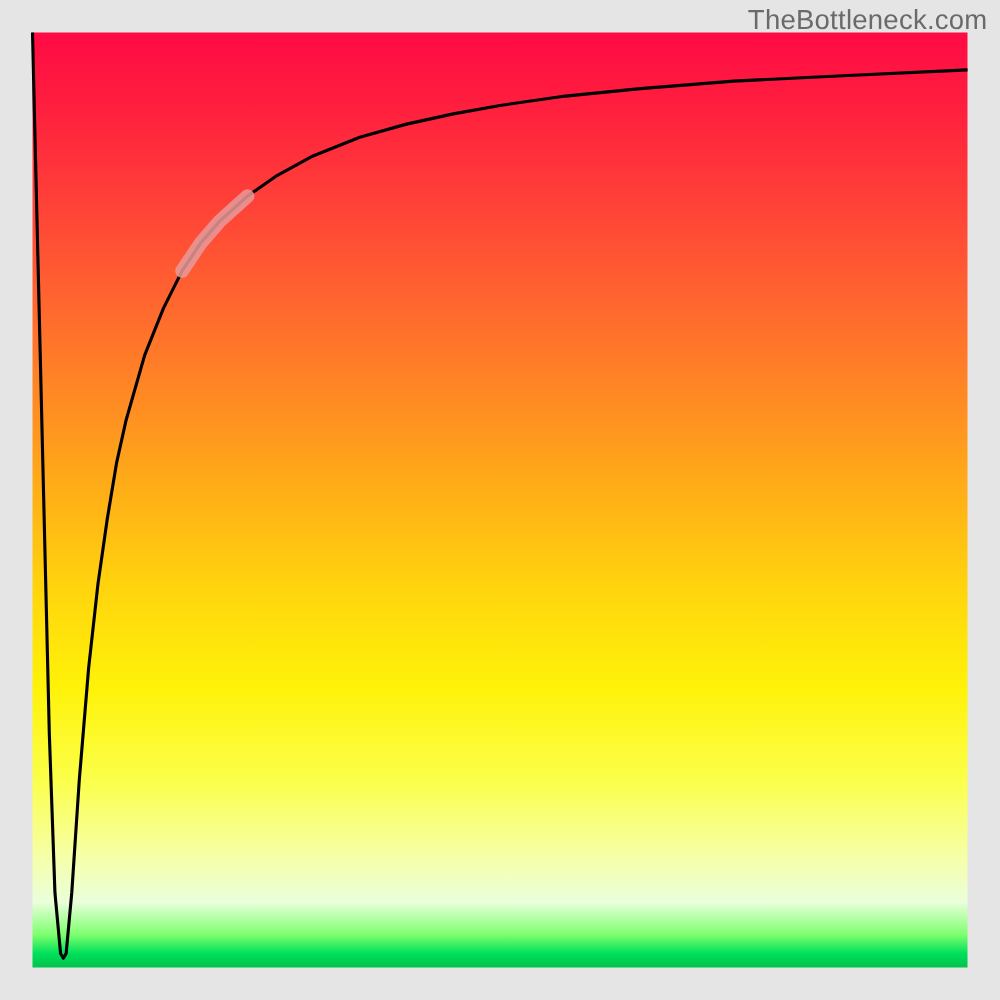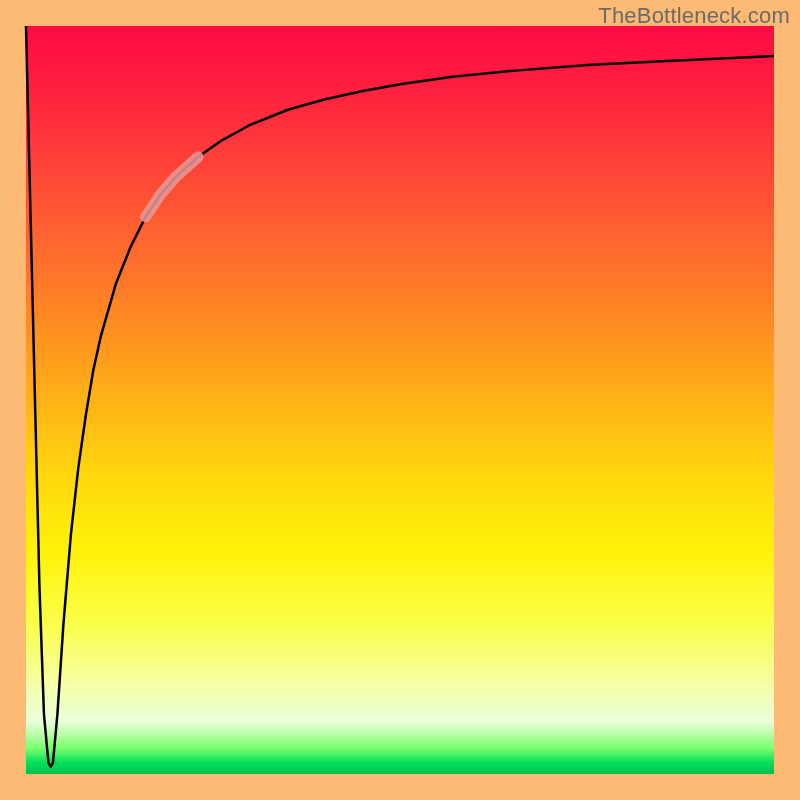--- a/index.html
+++ b/index.html
@@ -8,21 +8,21 @@
     width: 800px;
     height: 800px;
     overflow: hidden;
     background: #000;
     font-family: Arial, Helvetica, sans-serif;
   }
   .frame {
     position: relative;
     width: 800px;
     height: 800px;
-    background: #fdba74;
+    background: #e5e5e5;
     text-align: right;
   }
   .plot-area {
     position: absolute;
     left: 26px;
     top: 26px;
     width: 748px;
     height: 748px;
     
     background: linear-gradient(

